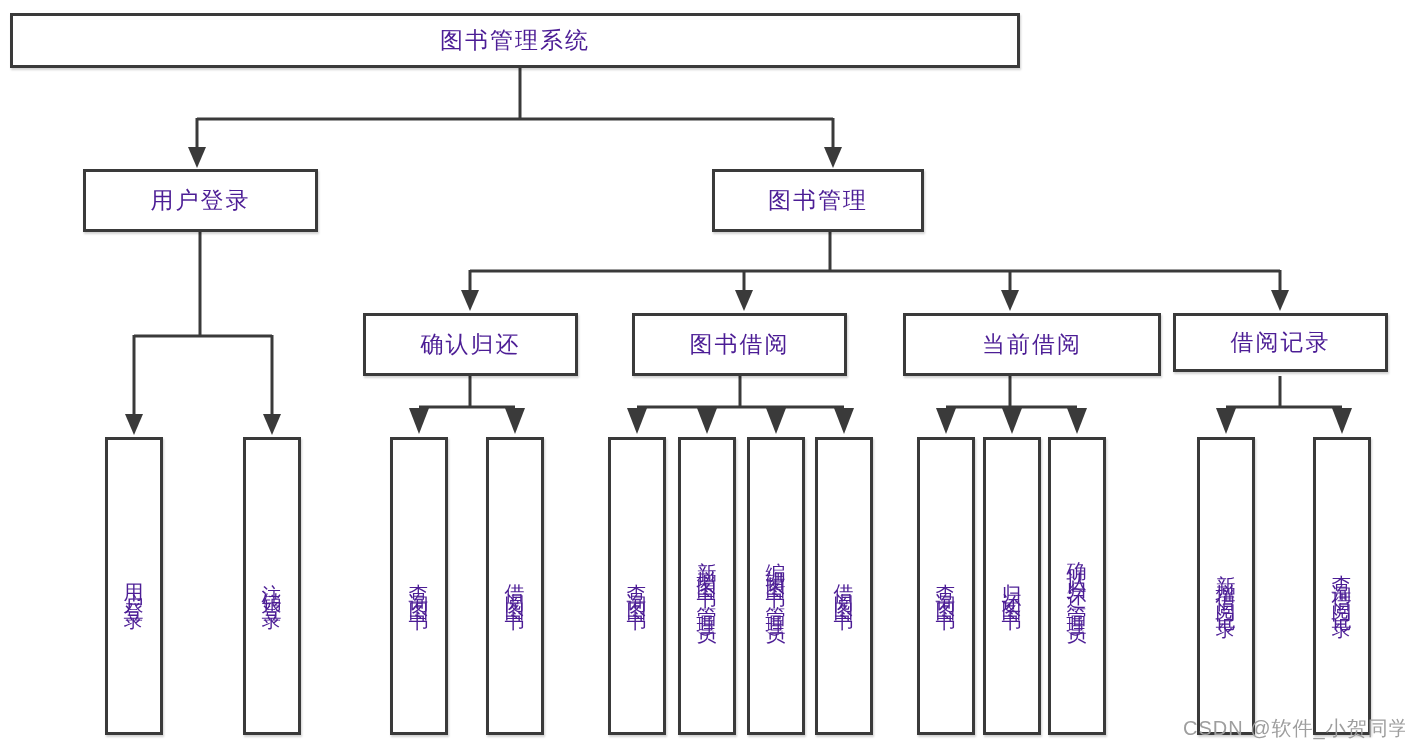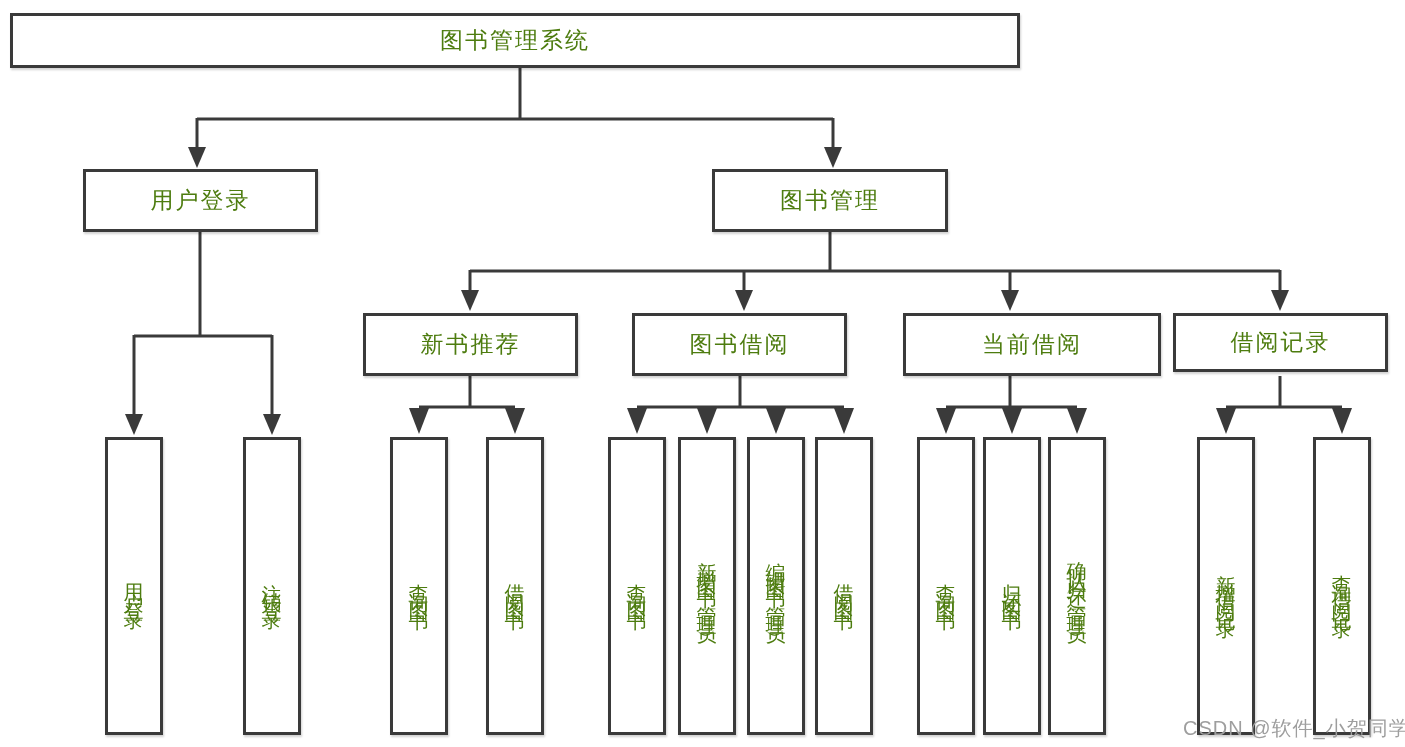--- a/index.html
+++ b/index.html
@@ -15,21 +15,21 @@
     position: absolute;
     left: 0; top: 0;
     width: 1405px; height: 747px;
     z-index: 0;
   }
   .node {
     position: absolute;
     box-sizing: border-box;
     border: 3px solid #3a3a3a;
     background: #ffffff;
-    color: #4d7c0f;
+    color: #4c1d95;
     display: flex;
     align-items: center;
     justify-content: center;
     z-index: 1;
     box-shadow: 1px 2px 2px rgba(0,0,0,0.18);
   }
   .h-node { font-size: 23px; letter-spacing: 2px; white-space: nowrap; }
   .v-node .vtext {
     writing-mode: vertical-rl;
     font-size: 20px;
@@ -115,26 +115,26 @@
     </g>
   </svg>
 
   <div class="node h-node" style="left:10px; top:13px; width:1010px; height:55px;">
     <span>图书管理系统</span>
   </div>
 
   <div class="node h-node" style="left:83px; top:169px; width:235px; height:63px;">
     <span>用户登录</span>
   </div>
-  <div class="node h-node" style="left:712px; top:169px; width:236px; height:63px;">
+  <div class="node h-node" style="left:712px; top:169px; width:212px; height:63px;">
     <span>图书管理</span>
   </div>
 
   <div class="node h-node" style="left:363px; top:313px; width:215px; height:63px;">
-    <span>新书推荐</span>
+    <span>确认归还</span>
   </div>
   <div class="node h-node" style="left:632px; top:313px; width:215px; height:63px;">
     <span>图书借阅</span>
   </div>
   <div class="node h-node" style="left:903px; top:313px; width:258px; height:63px;">
     <span>当前借阅</span>
   </div>
   <div class="node h-node" style="left:1173px; top:313px; width:215px; height:59px;">
     <span>借阅记录</span>
   </div>

